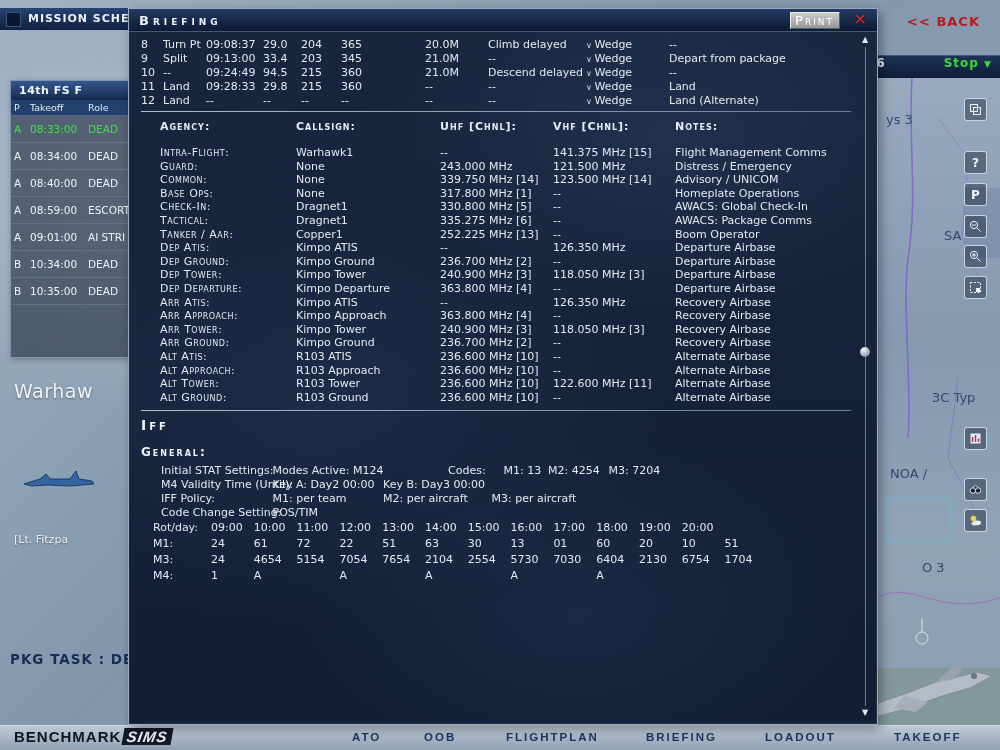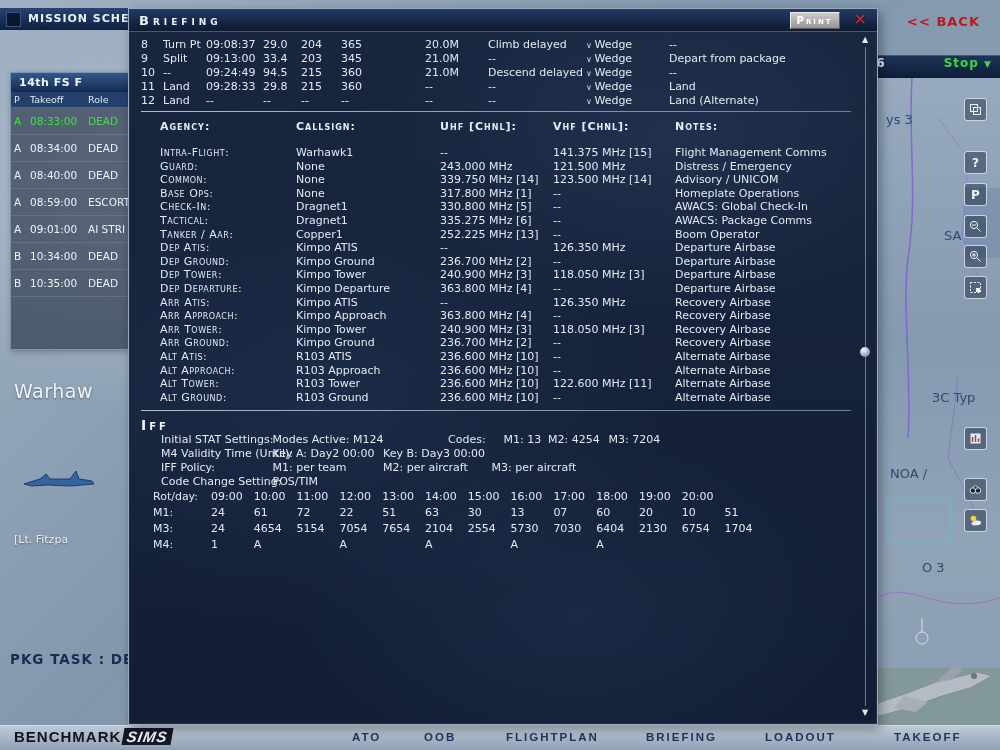--- a/index.html
+++ b/index.html
@@ -17,21 +17,21 @@
   .topbar-left .sq{position:absolute;left:6px;top:4px;width:13px;height:13px;background:#0a1730;border:1px solid #3d5578}
   .topbar-left .t{margin-left:28px;line-height:22px;color:#e9eff8;font-size:11px;font-weight:bold;letter-spacing:1px}
   .back-link{position:absolute;right:20px;top:14px;color:#bb1a1d;font-weight:bold;font-size:13px;letter-spacing:1px;cursor:pointer}
   .clockbar{position:absolute;left:864px;right:0;top:55px;height:23px;
     background:linear-gradient(#1d3357,#0e1c36);border-top:1px solid #41587c;border-bottom:1px solid #41587c;
     display:flex;align-items:flex-start}
   .clockbar .cv{color:#f0f4fa;font-size:12px;font-weight:bold;margin-left:4px}
   .clockbar .stop{margin-left:auto;margin-right:8px;color:#3bd83f;font-size:12px;font-weight:bold;letter-spacing:1px;cursor:pointer}
   .clockbar .stop .arr{font-size:9px}
   
-  .sched{position:absolute;left:10px;top:72px;width:118px;border:1px solid #7e93ad;box-shadow:1px 2px 6px rgba(0,0,0,.25)}
+  .sched{position:absolute;left:10px;top:80px;width:118px;border:1px solid #7e93ad;box-shadow:1px 2px 6px rgba(0,0,0,.25)}
   .sched-title{height:19px;background:linear-gradient(#33588e,#152a4d);color:#eef3fa;font-size:11px;font-weight:bold;
     padding-left:8px;line-height:20px;letter-spacing:.5px;white-space:nowrap;overflow:hidden}
   .sched-cols{height:15px;background:#23406c;display:grid;grid-template-columns:16px 58px 1fr;
     font-size:9.5px;color:#dfe8f4;line-height:16px;border-bottom:1px solid #51688c}
   .sched-cols span{padding-left:3px;overflow:hidden;white-space:nowrap}
   .sched-rows{background:rgba(10,20,40,.52);padding-bottom:52px}
   .sched-row{height:26px;display:grid;grid-template-columns:16px 58px 1fr;align-items:center;
     font-size:10.5px;color:#eef2f8;border-bottom:1px solid rgba(180,200,230,.18);cursor:pointer;overflow:hidden;white-space:nowrap}
   .sched-row span{padding-left:3px}
   .sched-row:nth-of-type(1){color:#38e43c}
@@ -87,21 +87,21 @@
     background:
       radial-gradient(420px 260px at 72% 18%, rgba(80,110,160,.16), transparent 70%),
       radial-gradient(500px 320px at 25% 55%, rgba(70,100,150,.14), transparent 70%),
       radial-gradient(400px 260px at 60% 85%, rgba(80,110,160,.12), transparent 70%),
       linear-gradient(#18263f,#121e36)}
   .titlebar{height:22px;background:linear-gradient(#223a63,#0d1a31);border-bottom:1px solid #44597c;
     display:flex;align-items:center;padding:0 10px}
   .w-title{color:#eaf0f8;font-size:13px;font-weight:bold;letter-spacing:4px;font-variant:small-caps}
   .print-btn{margin-left:auto;width:48px;height:15px;line-height:15px;text-align:center;
     background:linear-gradient(#cccccc,#969696);border:1px solid;border-color:#eeeeee #5c5c5c #5c5c5c #eeeeee;
-    color:#ffffff;font-size:10px;font-weight:bold;letter-spacing:2px;font-variant:small-caps;cursor:pointer}
+    color:#ffffff;font-size:13px;font-weight:normal;letter-spacing:2px;font-variant:small-caps;cursor:pointer}
   .close-btn{margin-left:14px;color:#d32a2a;font-size:16px;font-weight:bold;line-height:16px;cursor:pointer;
     text-shadow:0 1px 1px rgba(0,0,0,.6)}
   .content{position:relative;padding:6px 26px 0 12px;color:#e4e9f2;font-size:11px}
   
   .fp-row{display:grid;grid-template-columns:22px 43px 57px 38px 40px 84px 63px 98px 83px 1fr;line-height:13px;white-space:nowrap}
   .frm-ico::before{content:"\2228\00a0";font-size:8px;color:#cfd8e6}
   .sep{height:1px;background:linear-gradient(90deg,#cdd6e2,#8ea0b8 70%,#7c8ea6);opacity:.85;margin:3px 0 8px 0}
   .sep2{margin:6px 0 6px 0}
   .sec{font-size:14px;font-weight:bold;letter-spacing:3px;font-variant:small-caps;color:#f1f5fb;line-height:16px}
   .sec.cl{margin-bottom:12px}
@@ -583,20 +583,21 @@
           <span>R103 Ground</span>
           <span>236.600 MHz [10]</span>
           <span>--</span>
           <span>Alternate Airbase</span>
         </div>
       </div>
 
     <div class="sep sep2"></div>
 
     <div class="sec">Iff</div>
+    <div class="gen-head">General:</div>
     <div class="iff-line">
       <span class="w108">Initial STAT Settings:</span>
       <span class="w172">Modes Active: M124</span>
       <span class="w52">Codes:</span>
       <span class="w41">M1: 13</span>
       <span class="w57">M2: 4254</span>
       <span>M3: 7204</span>
     </div>
     <div class="iff-line">
       <span class="w108">M4 Validity Time (Until):</span>
@@ -636,21 +637,21 @@
         <div class="te-row">
           <span>M1:</span>
           <span>24</span>
           <span>61</span>
           <span>72</span>
           <span>22</span>
           <span>51</span>
           <span>63</span>
           <span>30</span>
           <span>13</span>
-          <span>07</span>
+          <span>01</span>
           <span>60</span>
           <span>20</span>
           <span>10</span>
           <span>51</span>
         </div>
 
         <div class="te-row">
           <span>M3:</span>
           <span>24</span>
           <span>4654</span>

